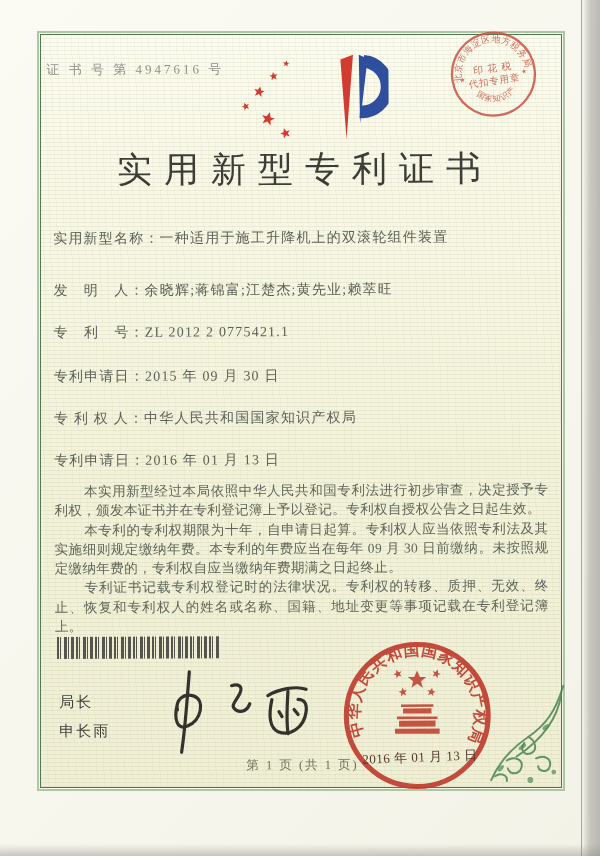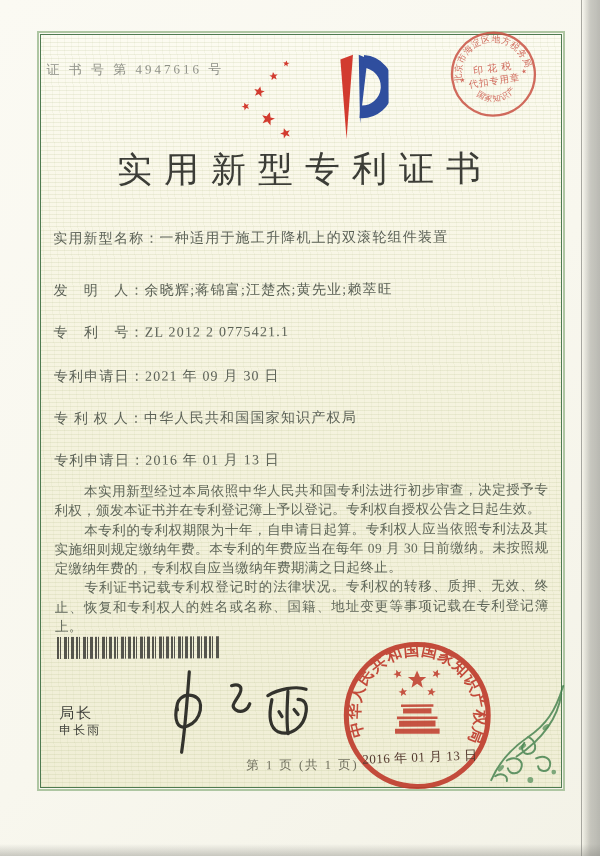--- a/index.html
+++ b/index.html
@@ -41,22 +41,22 @@
   .paras p{margin:0;text-indent:2.2em;}
 
   .barcode{position:absolute;left:56px;top:636px;width:162px;height:22px;opacity:.85;
     background:repeating-linear-gradient(90deg,
       #3a3a35 0 2px,transparent 2px 3px,
       #3a3a35 3px 4px,transparent 4px 7px,
       #3a3a35 7px 10px,transparent 10px 11px,
       #3a3a35 11px 12px,transparent 12px 14px,
       #3a3a35 14px 17px,transparent 17px 19px);}
   .director-title{position:absolute;left:58px;top:692px;font-size:15px;color:#3f403a;letter-spacing:2px;
-    font-family:"Liberation Sans","DejaVu Sans",sans-serif;margin-top:11px;}
-  .director-name{position:absolute;left:58px;top:721px;font-size:12px;color:#3f403a;letter-spacing:2px;
+    font-family:"Liberation Sans","DejaVu Sans",sans-serif;}
+  .director-name{position:absolute;left:58px;top:721px;font-size:15px;color:#3f403a;letter-spacing:2px;
     font-family:"Liberation Sans","DejaVu Sans",sans-serif;}
   .signature{position:absolute;left:146px;top:660px;width:176px;height:98px;}
 
   .seal{position:absolute;left:340px;top:640px;width:152px;height:152px;opacity:.9;}
   .seal-date{position:absolute;left:346px;top:749px;width:145px;text-align:center;
     font-size:13px;color:#53392e;letter-spacing:.5px;transform:rotate(-2deg);white-space:nowrap;}
   .flourish{position:absolute;left:476px;top:682px;width:88px;height:106px;}
 
   .footer{position:absolute;left:37px;top:757px;width:528px;text-align:center;
     font-size:12.5px;letter-spacing:2px;color:#70705f;}
@@ -115,21 +115,21 @@
     <div class="field" style="top:229px">
       <span class="lbl">实用新型名称：</span><span>一种适用于施工升降机上的双滚轮组件装置</span>
     </div>
     <div class="field" style="top:281px">
       <span class="lbl">发　明　人：</span><span>余晓辉;蒋锦富;江楚杰;黄先业;赖萃旺</span>
     </div>
     <div class="field" style="top:323px">
       <span class="lbl">专　利　号：</span><span>ZL 2012 2 0775421.1</span>
     </div>
     <div class="field" style="top:367px">
-      <span class="lbl">专利申请日：</span><span>2021 年 09 月 30 日</span>
+      <span class="lbl">专利申请日：</span><span>2015 年 09 月 30 日</span>
     </div>
     <div class="field" style="top:409px">
       <span class="lbl">专 利 权 人：</span><span>中华人民共和国国家知识产权局</span>
     </div>
     <div class="field" style="top:451px">
       <span class="lbl">专利申请日：</span><span>2016 年 01 月 13 日</span>
     </div>
 
     <div class="paras">
       <p>本实用新型经过本局依照中华人民共和国专利法进行初步审查，决定授予专利权，颁发本证书并在专利登记簿上予以登记。专利权自授权公告之日起生效。</p>

